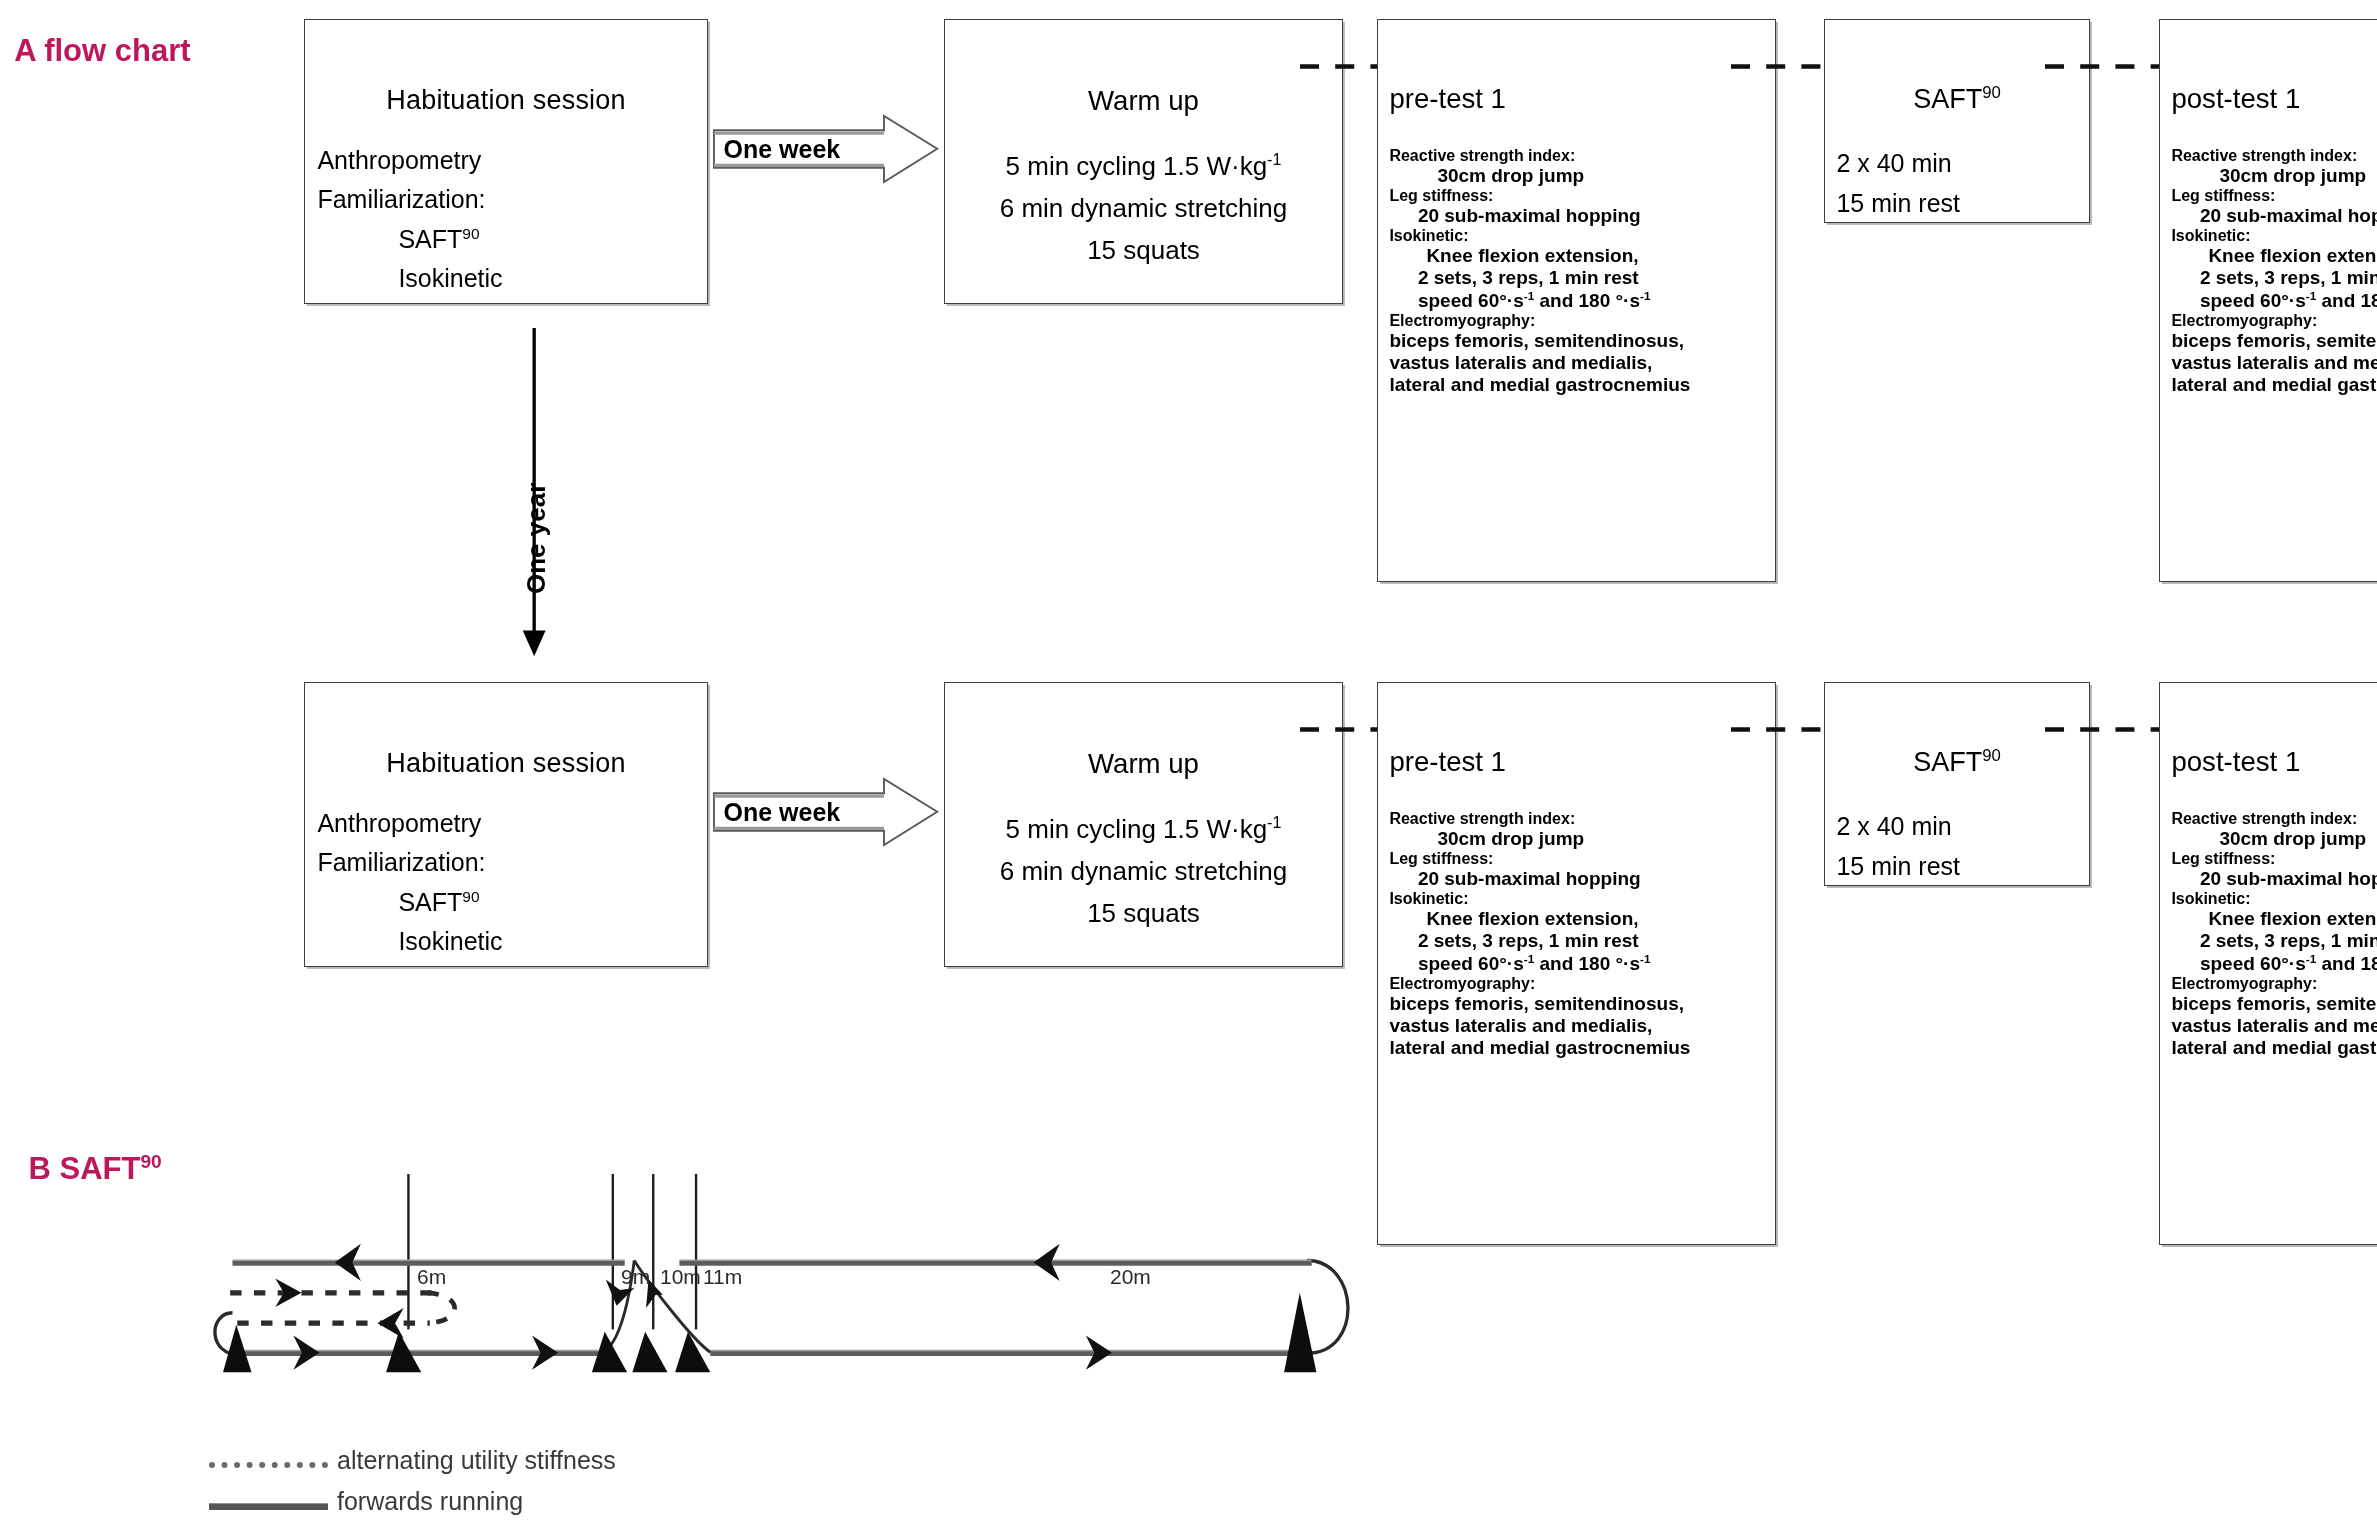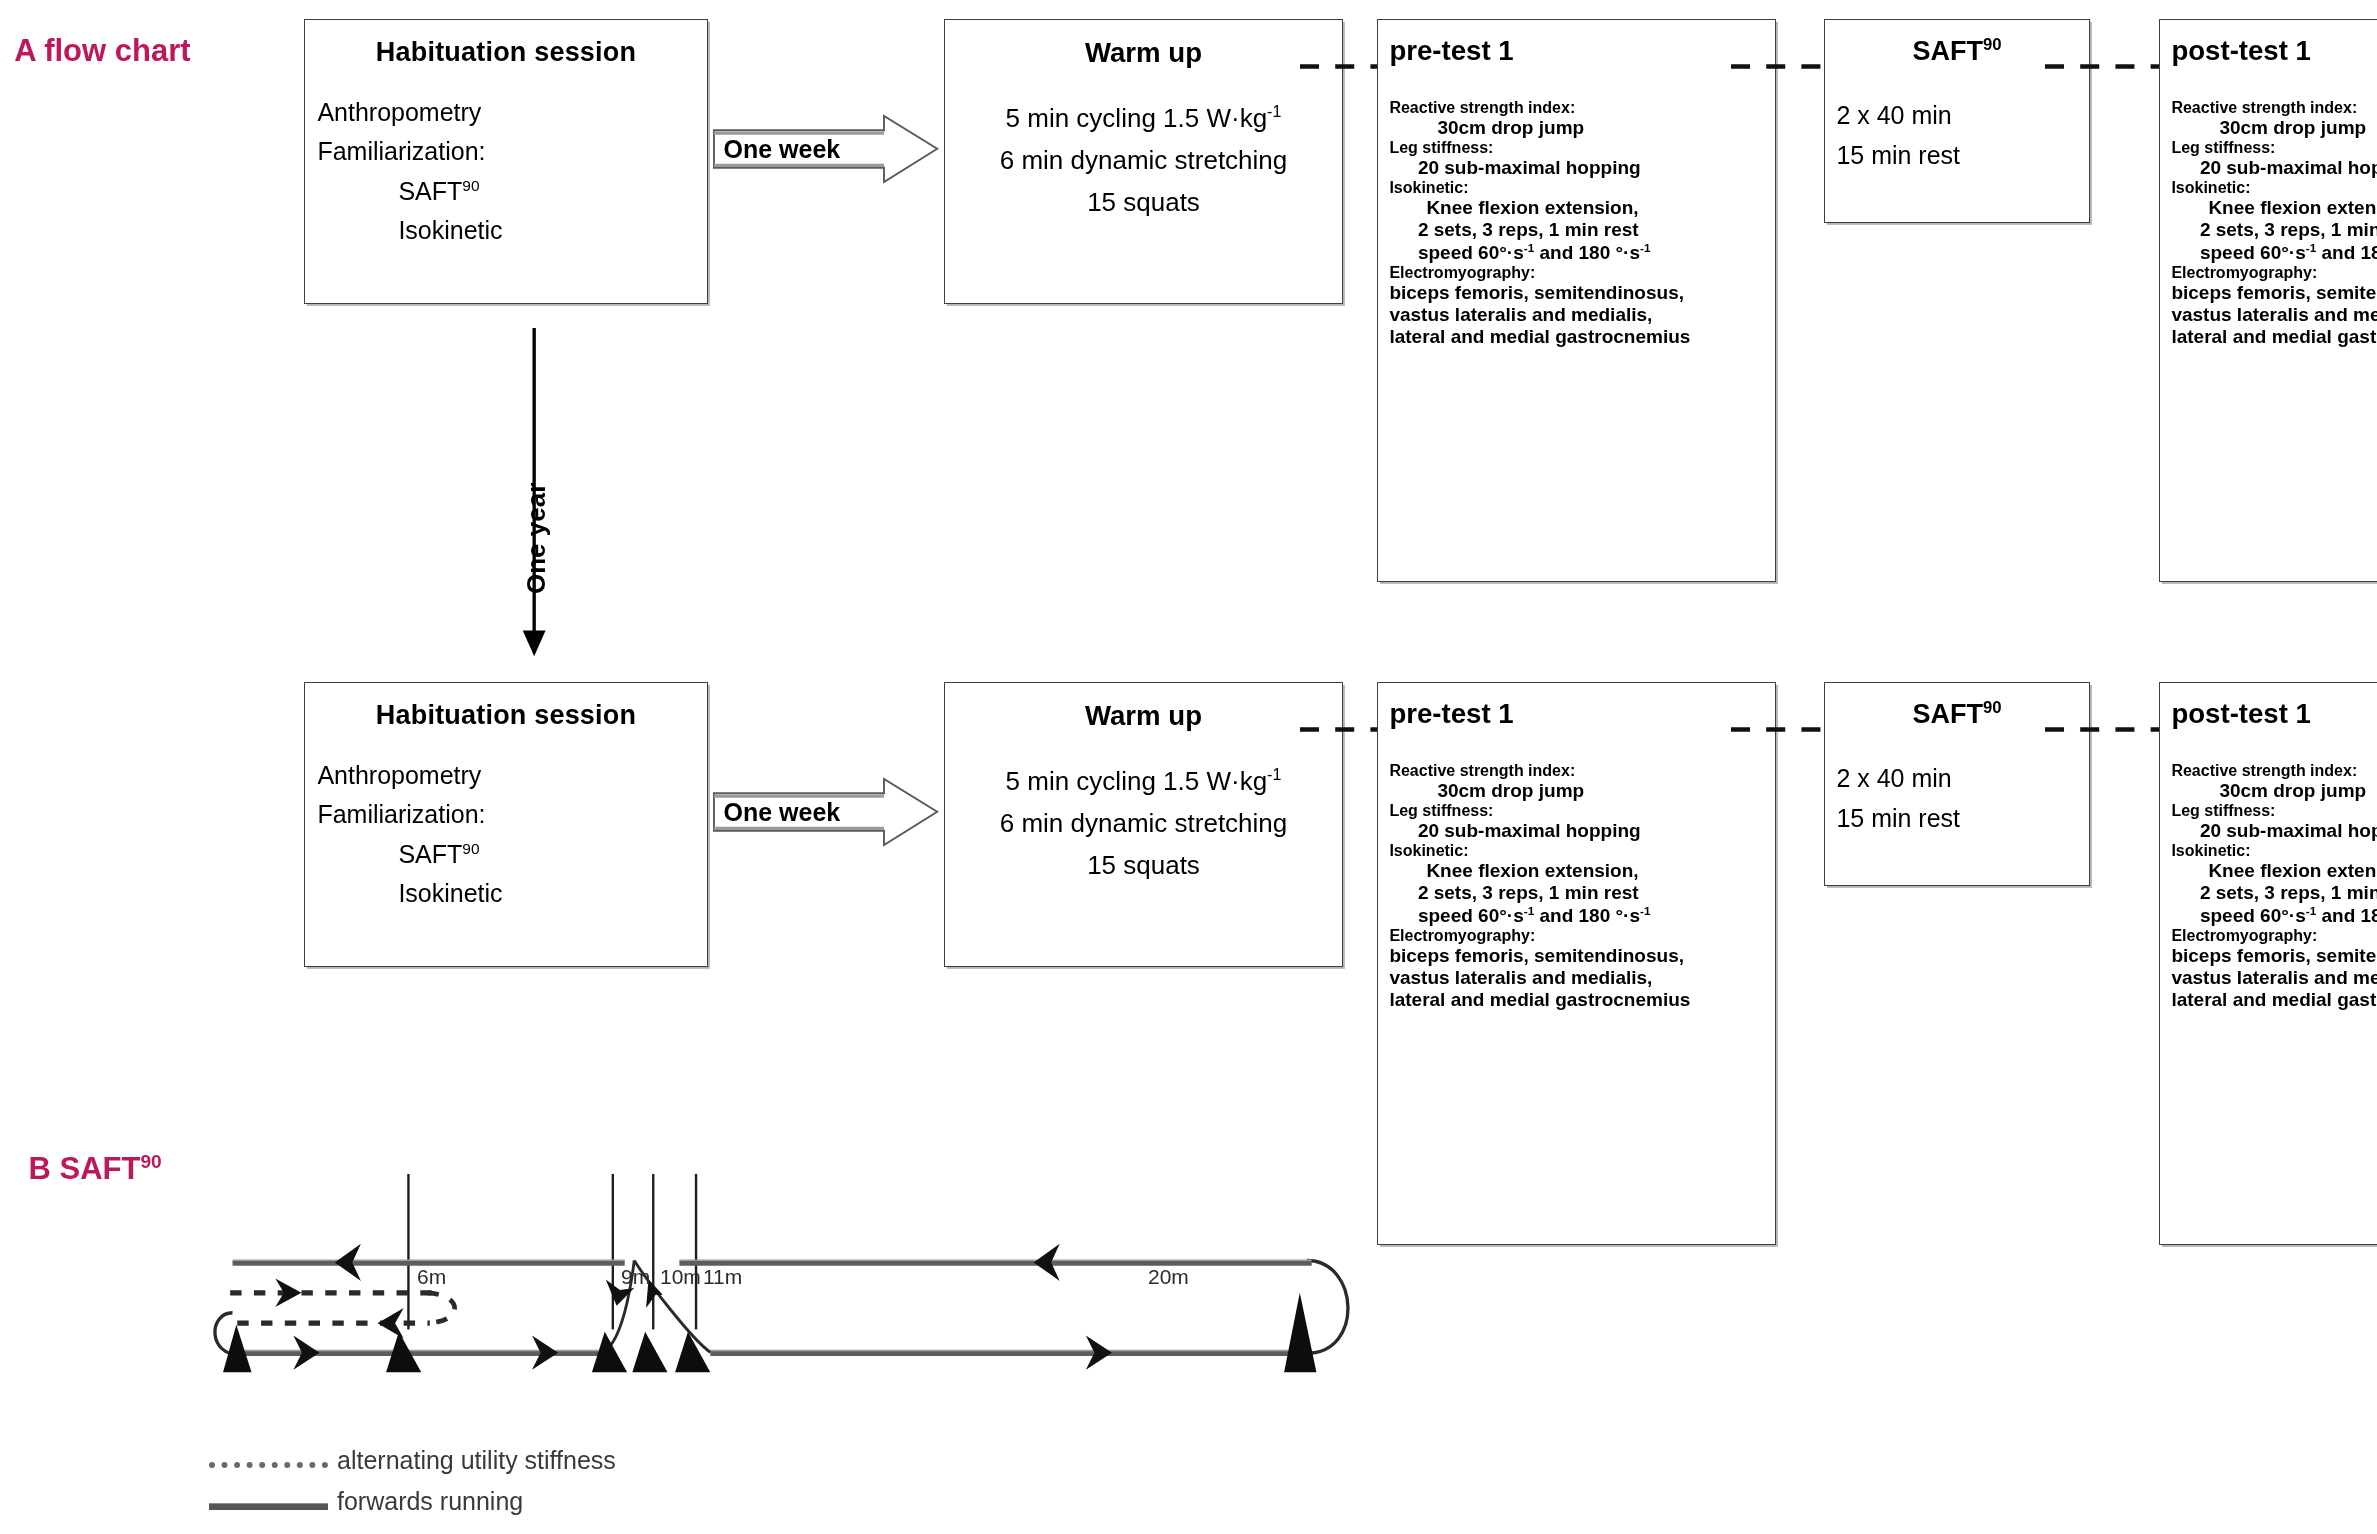--- a/index.html
+++ b/index.html
@@ -4,21 +4,21 @@
 <style>
   html,body{margin:0;padding:0;background:#ffffff;}
   body{font-family:"Liberation Sans",sans-serif;color:#000;}
   #root{position:relative;width:2587px;height:1535px;background:#fff;overflow:hidden;}
 
   .panel-label{position:absolute;font-weight:bold;color:#be185d;white-space:nowrap;}
 
   
   .fbox{position:absolute;background:#fff;border:1.4px solid #3f3f3f;box-sizing:border-box;
         box-shadow:2.4px 2.4px 0 -0.5px rgba(120,120,120,0.55);}
-  .fbox .btitle{text-align:center;font-weight:bold;white-space:nowrap;}
+  .fbox .btitle{text-align:center;font-weight:normal;white-space:nowrap;margin-top:48px;}
   .fbox .bline{font-weight:normal;white-space:nowrap;}
   .fbox sup{font-size:.62em;vertical-align:super;}
 
   .habit .btitle{font-size:27px;letter-spacing:0.2px;}
   .habit .bline{font-size:25px;}
   .habit .indent{padding-left:81px;}
 
   .warm .btitle{font-size:27.6px;}
   .warm .bline{font-size:26px;text-align:center;}
 
@@ -337,21 +337,21 @@
       <g>
         <path d="M2305 258 L2272 425 L2340 425 Z" fill="#0d0d0d"></path>
       </g>
     </svg>
 
     
     <div class="ticklabel" style="left:213px;top:95px;">6m</div>
     <div class="ticklabel" style="left:417px;top:95px;">9m</div>
     <div class="ticklabel" style="left:456px;top:95px;">10m</div>
     <div class="ticklabel" style="left:499px;top:95px;">11m</div>
-    <div class="ticklabel" style="left:944px;top:95px;">20m</div>
+    <div class="ticklabel" style="left:906px;top:95px;">20m</div>
   </div>
 
   <div class="legend" style="left:190px;top:1446px;width:666px;height:95px;">
     <div class="legrow">
       <span class="lswatch dotted"></span>
       <span class="ltext">alternating utility stiffness</span>
     </div>
     <div class="legrow">
       <span class="lswatch solid"></span>
       <span class="ltext">forwards running</span>

